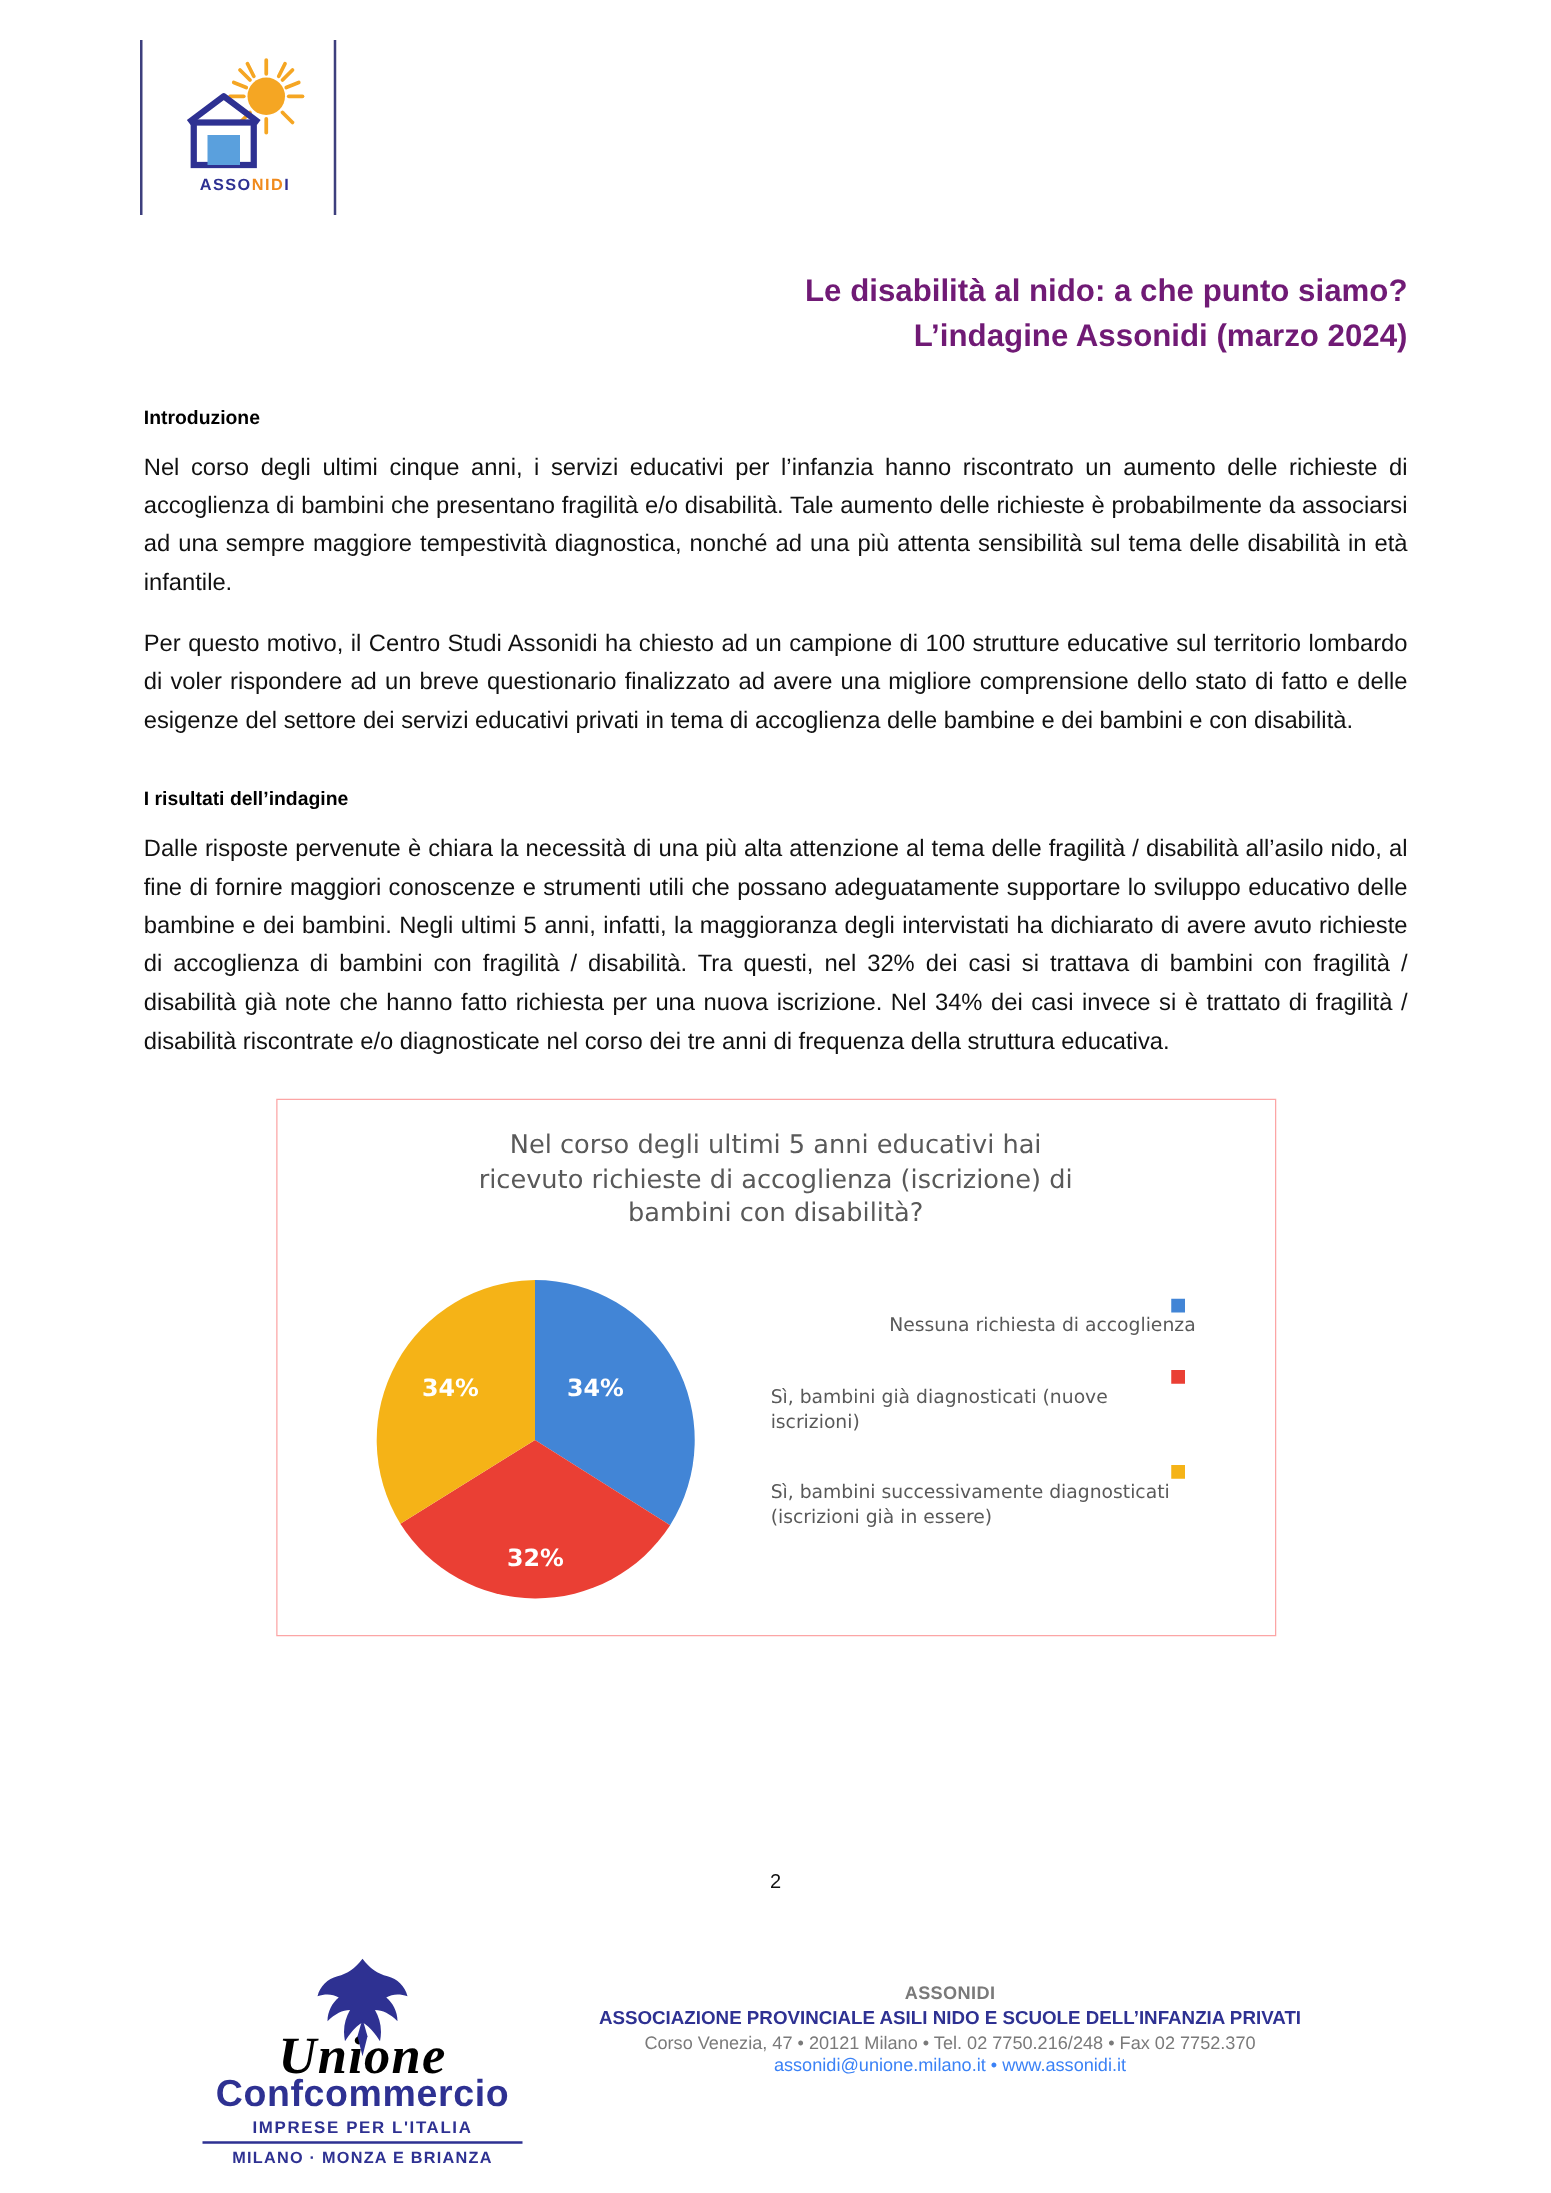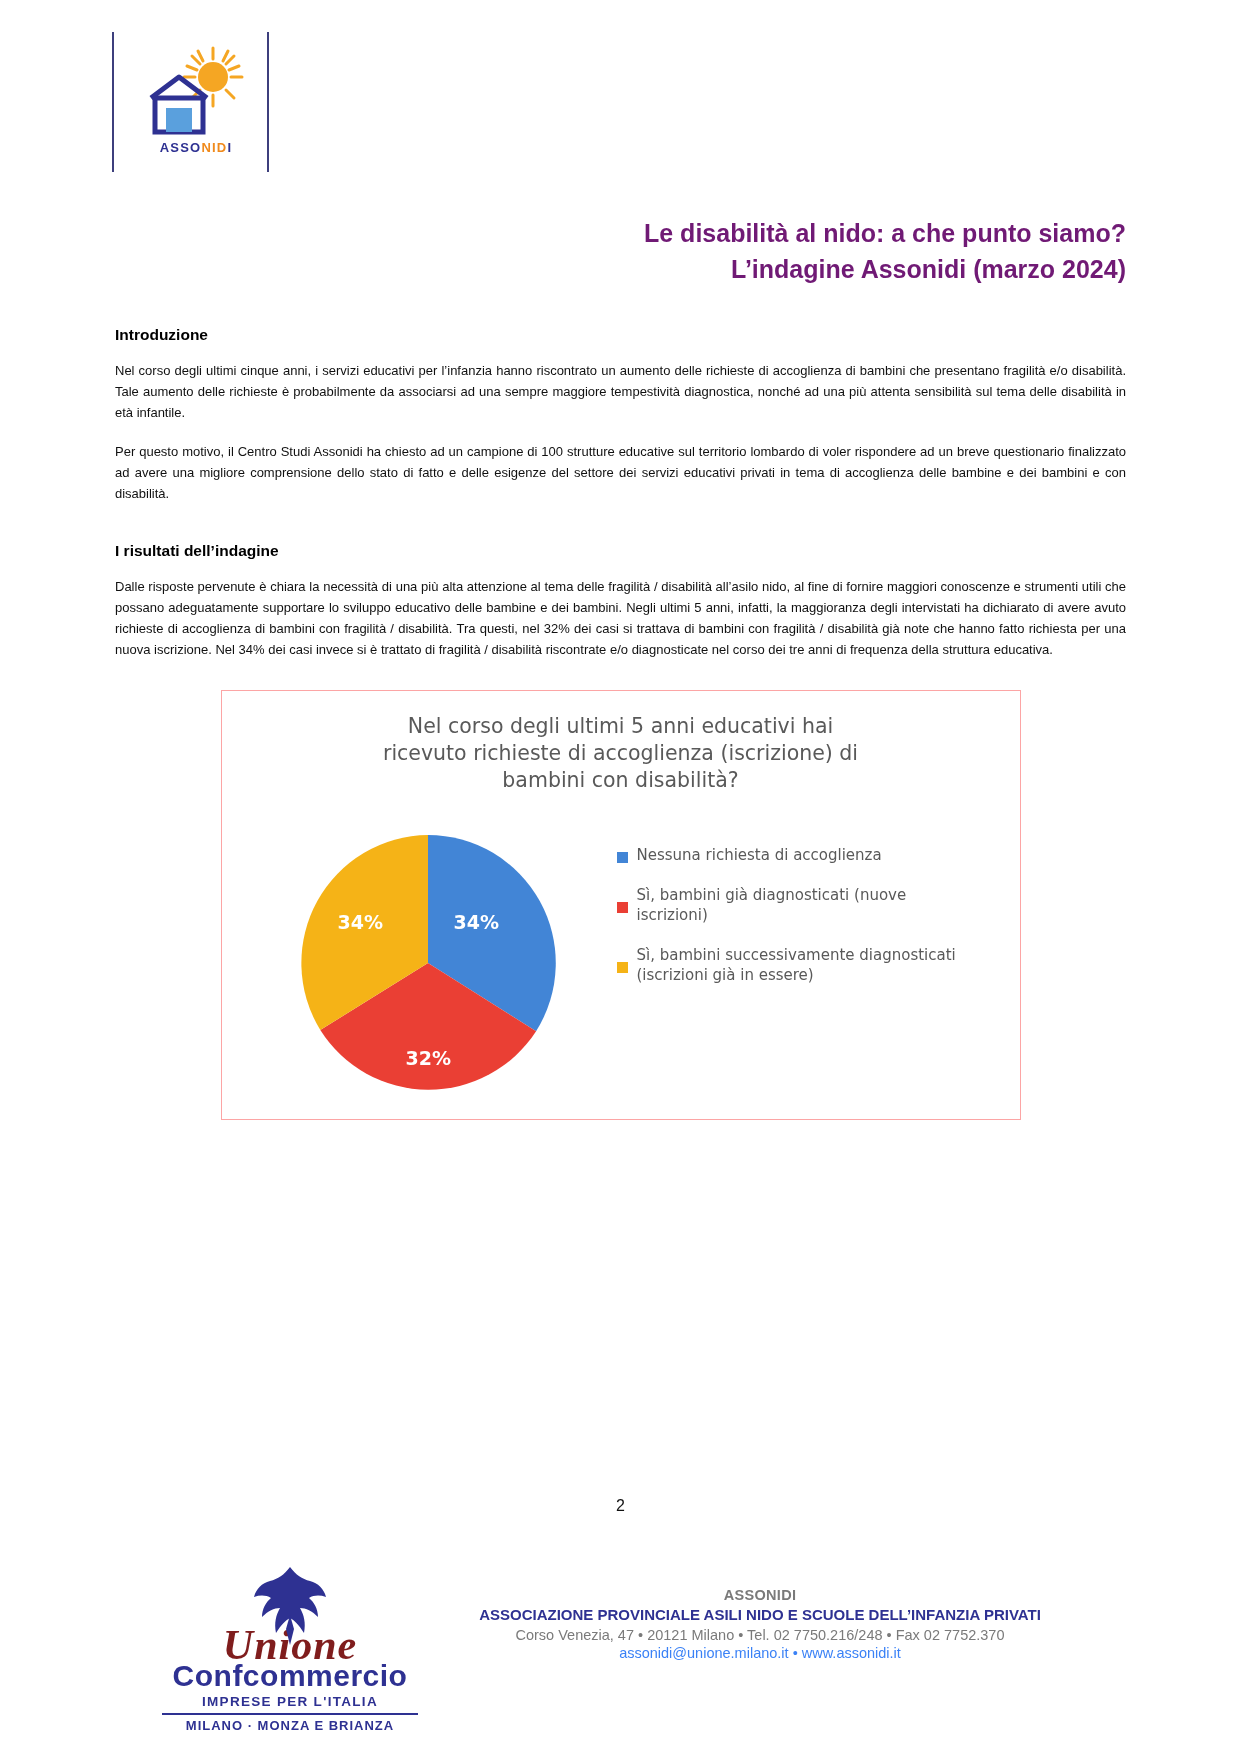--- a/index.html
+++ b/index.html
@@ -94,21 +94,21 @@
   .doc-title .line2 { display: block; }
 
   
   .section-heading {
     font-size: 15.5px;
     font-weight: bold;
     margin: 38px 0 16px 0;
     color: #000;
   }
   p.body {
-    font-size: 13px;
+    font-size: 19px;
     line-height: 1.62;
     text-align: justify;
     margin: 0 0 18px 0;
     color: #111;
   }
 
   
   .chart-box {
     margin: 30px auto 0 auto;
     width: 800px;
@@ -148,22 +148,23 @@
     font-family: "DejaVu Sans", sans-serif;
   }
   .legend {
     position: absolute;
     left: 395px;
     top: 18px;
     width: 340px;
   }
   .legend-item {
     display: flex;
-    align-items: center;
+    align-items: flex-end;
     margin-bottom: 20px;
+    flex-direction: column;
   }
   .legend-swatch {
     width: 11px;
     height: 11px;
     margin-top: 5px;
     margin-right: 9px;
     flex: 0 0 auto;
   }
   .legend-text {
     font-size: 15px;
@@ -201,21 +202,21 @@
   }
   .unione-word {
     position: absolute;
     left: 0;
     top: 66px;
     width: 300px;
     text-align: center;
     font-size: 42px;
     font-style: italic;
     font-weight: bold;
-    color: #7f1d1d;
+    color: #000000;
     font-family: "Liberation Serif", serif;
     letter-spacing: 1px;
   }
   .eagle {
     position: absolute;
     left: 104px;
     top: 8px;
     width: 92px;
     height: 86px;
   }

